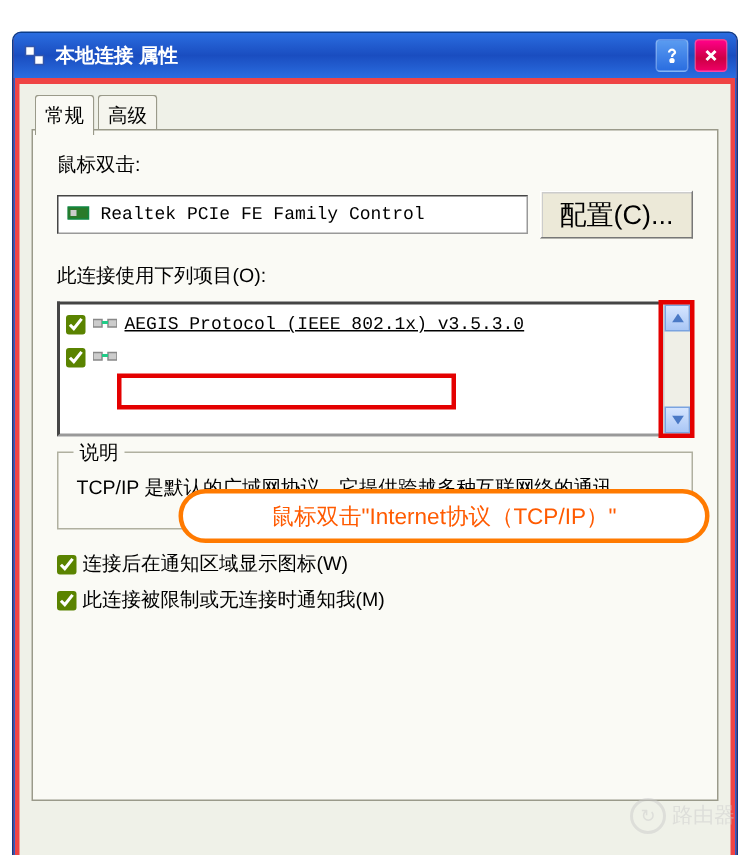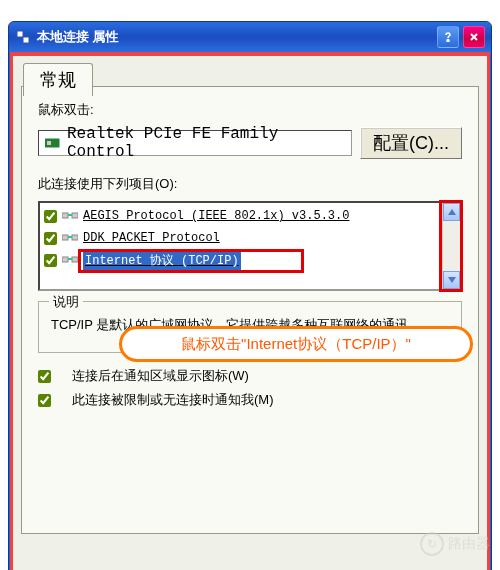--- a/index.html
+++ b/index.html
@@ -55,28 +55,28 @@
     left:4px; right:4px; top:34px; bottom:4px;
     background:#eff1e8;
   }
   .tabs {
     position:absolute; left:10px; top:6px;
     display:flex;
   }
   .tab {
     border:1px solid #9a9a8a;
     border-bottom:none;
-    padding:4px 16px;
+    padding:4px 6px;
     background:#f5f5ee;
     margin-right:2px;
     border-radius:3px 3px 0 0;
     cursor:pointer;
     position:relative;
     top:1px;
-    font-size:18px;
+    font-size:13px;
   }
   .tab.active {
     background:#fafaf5;
     z-index:3;
   }
   .panel {
     position:absolute;
     left:8px; right:8px; top:30px; bottom:44px;
     border:1px solid #9a9a8a;
     background:#fafaf5;
@@ -85,21 +85,21 @@
   .label-row { margin-bottom:8px; font-size:13px; }
   .adapter-row { display:flex; gap:8px; align-items:center; margin-bottom:16px; }
   .adapter-box {
     flex:1;
     background:#fff;
     border:1px inset #999;
     height:26px;
     display:flex; align-items:center;
     padding:0 6px;
     font-family:"Courier New", monospace;
-    font-size:16px;
+    font-size:12px;
     gap:6px;
   }
   .adapter-box .nic-icon {
     width:16px; height:14px;
     display:inline-block;
   }
   .btn {
     background:#ece9d8;
     border:1px solid #777;
     border-top-color:#fff; border-left-color:#fff;
@@ -160,21 +160,21 @@
     padding:12px 12px 16px;
     position:relative;
     margin-bottom:14px;
   }
   .desc-group .legend {
     position:absolute; top:-9px; left:10px;
     background:#fafaf5; padding:0 4px;
     font-size:13px;
   }
   .desc-text { font-size:13px; line-height:1.7; }
-  .checkline { display:flex; align-items:center; gap:21px; margin-top:6px; font-size:13px; }
+  .checkline { display:flex; align-items:center; gap:4px; margin-top:6px; font-size:13px; }
   .checkline input { accent-color:#5a8300; }
   .footer {
     position:absolute;
     left:0; right:0; bottom:0; height:40px;
     display:flex; justify-content:flex-end; align-items:center;
     gap:10px; padding:0 16px;
   }
   .callout {
     position:absolute;
     left:110px; top:304px;
@@ -224,20 +224,21 @@
     <div class="tb-btn">
       <svg width="10" height="10" viewBox="0 0 10 10">
           <path d="M2 2l6 6M8 2l-6 6"></path>
         </svg>
     </div>
   </div>
 
   <div class="body">
     <div class="tabs">
       <div class="tab active">常规</div>
+      <div class="tab">高级</div>
     </div>
 
     <div class="panel">
       <div class="label-row">鼠标双击:</div>
 
       <div class="adapter-row">
         <div class="adapter-box">
           <span class="nic-icon">
             <svg width="16" height="12" viewBox="0 0 16 12">
                 <rect x="0" y="2" width="14" height="8" fill="#2a7a2a" stroke="#184"></rect>
@@ -266,32 +267,20 @@
           </div>
           <div class="list-item">
             <input type="checkbox" checked="" style="">
             <span class="proto-icon">
               <svg width="16" height="10" viewBox="0 0 16 10">
                   <rect x="0" y="2" width="6" height="5" fill="#ccc" stroke="#888"></rect>
                   <rect x="10" y="2" width="6" height="5" fill="#ccc" stroke="#888"></rect>
                   <path d="M6 4h4" stroke="#2c8" stroke-width="2"></path>
                 </svg>
             </span>
-            <span class="item-text">DDK PACKET Protocol</span>
-          </div>
-          <div class="list-item selected">
-            <input type="checkbox" checked="" style="">
-            <span class="proto-icon">
-              <svg width="16" height="10" viewBox="0 0 16 10">
-                  <rect x="0" y="2" width="6" height="5" fill="#ccc" stroke="#888"></rect>
-                  <rect x="10" y="2" width="6" height="5" fill="#ccc" stroke="#888"></rect>
-                  <path d="M6 4h4" stroke="#2c8" stroke-width="2"></path>
-                </svg>
-            </span>
-            <span class="item-text">Internet 协议 (TCP/IP)</span>
           </div>
           <div class="red-box" style="left:38px; top:46px; width:226px; height:24px;"></div>
         </div>
         <div class="list-scroll">
           <div class="scroll-btn">
             <svg width="8" height="6" viewBox="0 0 8 6">
                 <path d="M4 0l4 6H0z" fill="#4a79c6"></path>
               </svg>
           </div>
           <div class="scroll-btn">

